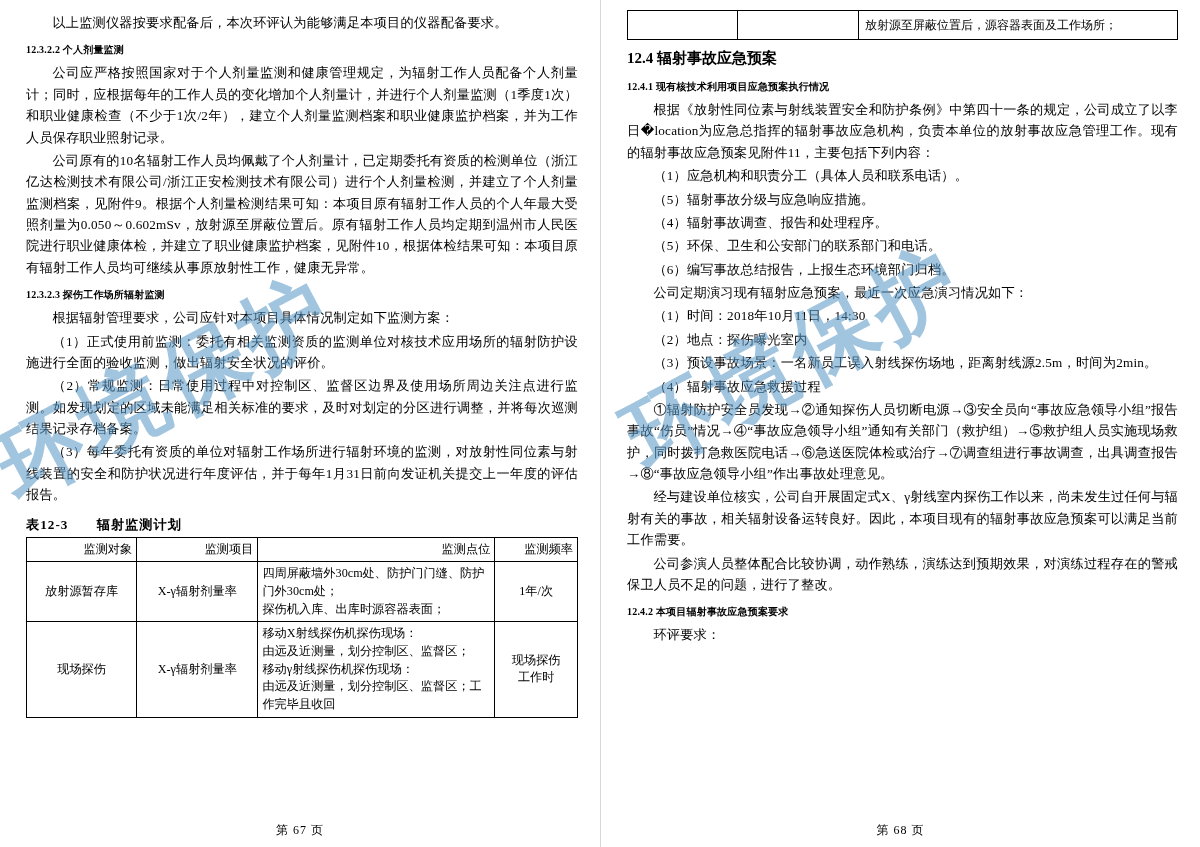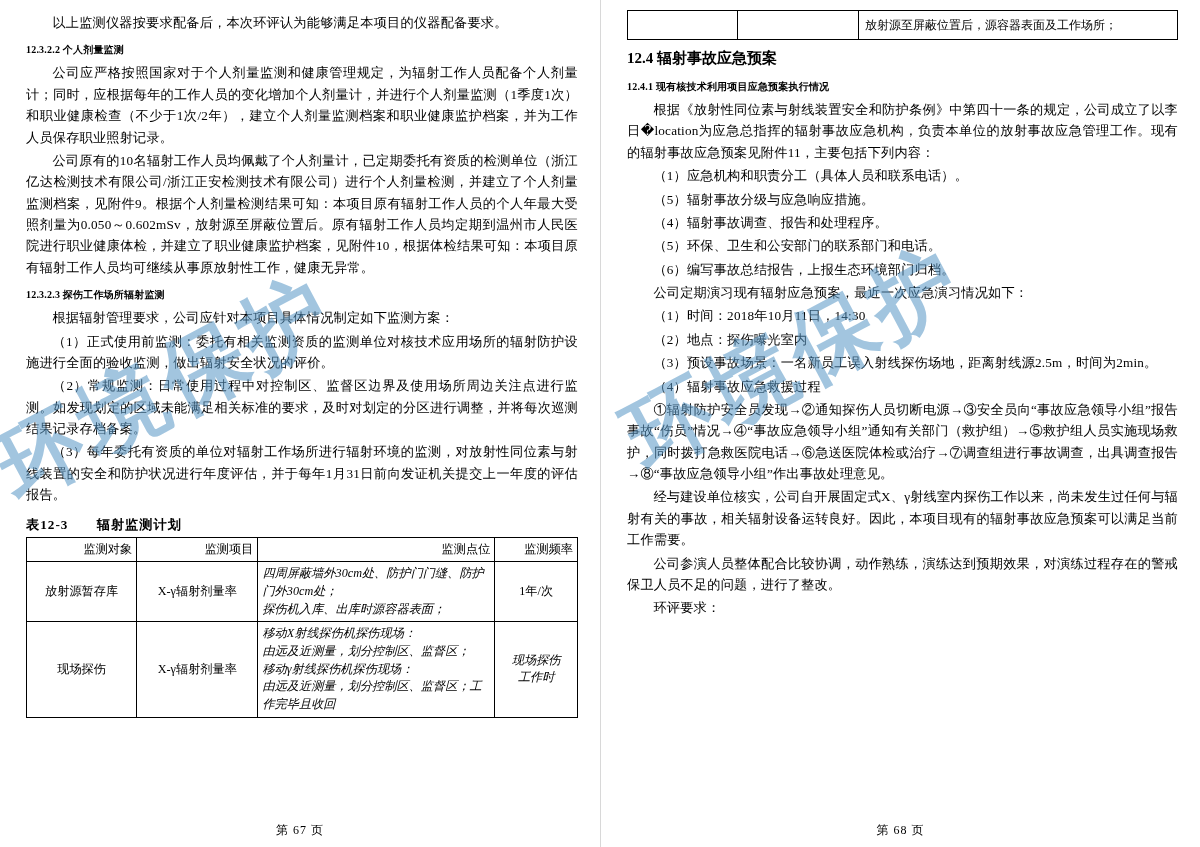--- a/index.html
+++ b/index.html
@@ -74,21 +74,21 @@
     border: 1px solid #000;
     padding: 3px 4px;
     vertical-align: middle;
   }
   table.doc th {
     font-weight: normal;
     text-align: right;
   }
   .c { text-align: center; }
   .l { text-align: left; }
-  .cellline { display: block; font-style: italic; }
+  .cellline { display: block; }
   .footer {
     position: absolute;
     bottom: 8px;
     left: 0;
     width: 100%;
     text-align: center;
     font-size: 12px;
     letter-spacing: 1px;
   }
   .top-table {
@@ -217,18 +217,19 @@
     <p class="para indent">（5）环保、卫生和公安部门的联系部门和电话。</p>
     <p class="para indent">（6）编写事故总结报告，上报生态环境部门归档。</p>
     <p class="para indent">公司定期演习现有辐射应急预案，最近一次应急演习情况如下：</p>
     <p class="para indent">（1）时间：2018年10月11日，14:30</p>
     <p class="para indent">（2）地点：探伤曝光室内</p>
     <p class="para indent">（3）预设事故场景：一名新员工误入射线探伤场地，距离射线源2.5m，时间为2min。</p>
     <p class="para indent">（4）辐射事故应急救援过程</p>
     <p class="para indent">①辐射防护安全员发现→②通知探伤人员切断电源→③安全员向“事故应急领导小组”报告事故“伤员”情况→④“事故应急领导小组”通知有关部门（救护组）→⑤救护组人员实施现场救护，同时拨打急救医院电话→⑥急送医院体检或治疗→⑦调查组进行事故调查，出具调查报告→⑧“事故应急领导小组”作出事故处理意见。</p>
     <p class="para indent">经与建设单位核实，公司自开展固定式X、γ射线室内探伤工作以来，尚未发生过任何与辐射有关的事故，相关辐射设备运转良好。因此，本项目现有的辐射事故应急预案可以满足当前工作需要。</p>
     <p class="para indent">公司参演人员整体配合比较协调，动作熟练，演练达到预期效果，对演练过程存在的警戒保卫人员不足的问题，进行了整改。</p>
+    <h4 class="heading">12.4.2 本项目辐射事故应急预案要求</h4>
     <p class="para indent">环评要求：</p>
 
     <div class="footer">第 68 页</div>
   </div>
 
 </div>
 
 </body></html>

